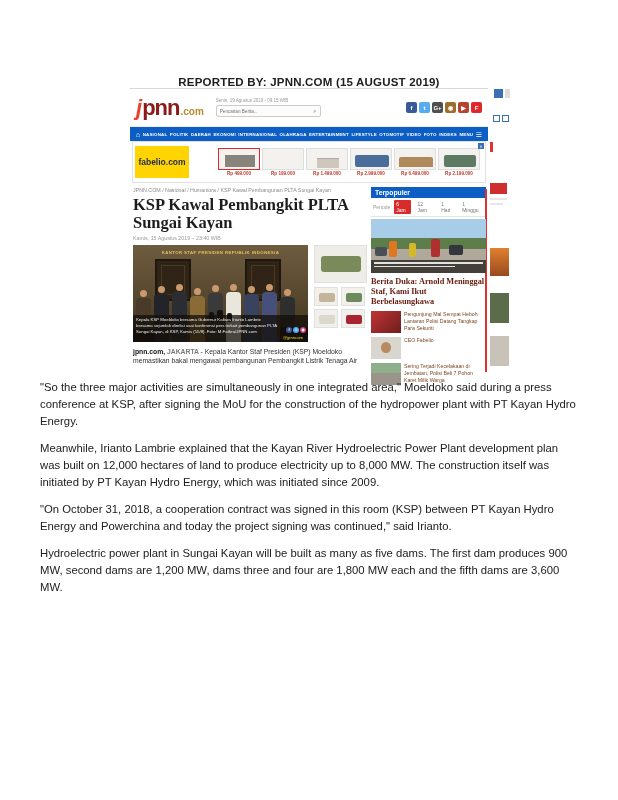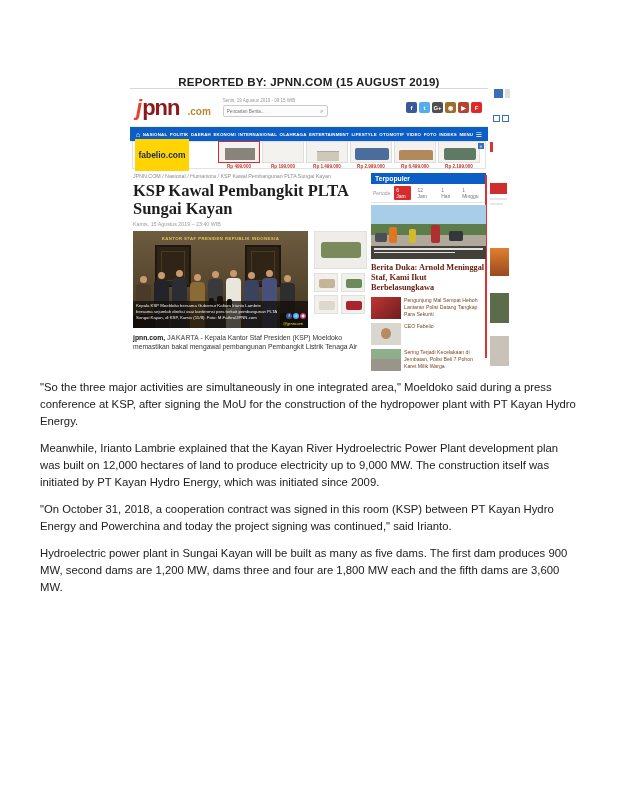--- a/index.html
+++ b/index.html
@@ -12,42 +12,42 @@
 
   
   .shot { position:absolute; left:130px; top:88px; width:382px; height:285px; display:flex; }
   .web  { width:358px; height:285px; background:#fff; border-top:1px solid #d8d8d8; font-family:"Liberation Sans",sans-serif; }
 
   
   .site-header { height:38px; display:flex; align-items:center; padding:0 6px; border-bottom:1px solid #eee; }
   .logo { display:flex; align-items:baseline; line-height:1; }
   .logo .lj   { color:#e8432d; font-weight:bold; font-size:22px; font-style:italic; }
   .logo .lpnn { color:#8c1a1a; font-weight:bold; font-size:22px; letter-spacing:-1px; }
-  .logo .lcom { color:#b98a2c; font-weight:bold; font-size:10px; margin-left:8px; }
+  .logo .lcom { color:#b98a2c; font-weight:bold; font-size:10px; margin-left:1px; }
   .hmid { margin-left:12px; display:flex; flex-direction:column; }
   .hdr-date { font-size:4.5px; color:#999; margin-bottom:2px; }
   .search { width:105px; height:12px; border:1px solid #ccc; border-radius:2px; background:#fcfcfc;
             display:flex; align-items:center; }
   .search input { flex:1; border:0; outline:0; background:transparent; font-size:4.6px; color:#555; padding:0 3px;
                   font-family:"Liberation Sans",sans-serif; }
   .search .mag { font-size:7px; color:#888; padding-right:3px; }
   .socials { margin-left:auto; display:flex; gap:2px; }
   .sic { width:11px; height:11px; border-radius:2px; color:#fff; font-size:6px; font-weight:bold;
          display:flex; align-items:center; justify-content:center; }
   .ic-fb{background:#3b5998;} .ic-tw{background:#55acee;} .ic-gp{background:#4f4f4f;}
   .ic-ig{background:#9c6f2f;} .ic-yt{background:#b5442f;} .ic-fl{background:#e12828;}
 
   
   .navbar { height:14px; background:#0d5ec4; display:flex; align-items:center; padding:0 6px; gap:0;
             justify-content:space-between; }
   .navbar .nitem { color:#fff; font-size:4.4px; font-weight:bold; letter-spacing:.2px; white-space:nowrap; }
   .navbar .nhome, .navbar .nburger { color:#fff; font-size:7px; line-height:1; }
 
   
-  .adbanner { height:28px; border:1px solid #e2e2e2; margin:0 2px; display:flex; align-items:center; position:relative; background:#fff;gap:24px; }
+  .adbanner { height:42px; border:1px solid #e2e2e2; margin:0 2px; display:flex; align-items:center; position:relative; background:#fff;gap:24px; }
   .fabelio { width:70px; height:32px; background:#ffd400; margin-left:2px; display:flex; align-items:center; justify-content:center; }
   .fabelio span { color:#1d2a5e; font-weight:bold; font-size:8.5px; }
   .adprods { flex:1; display:flex; justify-content:space-around; padding:0 4px; }
   .adprod { width:44px; text-align:center; }
   .adprod .ath { width:42px; height:22px; margin:0 auto; border:1px solid #ddd; background:#f4f2ee; position:relative; overflow:hidden; }
   .adprod.sel .ath { border:1px solid #d82c2c; }
   .adprod .aprice { font-size:4.6px; color:#c0392b; font-weight:bold; margin-top:1px; }
   .th-chairs::after  { content:""; position:absolute; left:6px; top:6px; width:30px; height:12px; background:#5a554c; opacity:.7; }
   .th-pattern { background:repeating-linear-gradient(45deg,#9a9a9a 0 2px,#d8d8d8 2px 4px); }
   .th-desk::after    { content:""; position:absolute; left:10px; top:9px; width:22px; height:9px; background:#cfc8ba; border-top:1px solid #aaa; }
@@ -367,17 +367,17 @@
       <i class="sv7"></i>
       <i class="sv8"></i>
       <i class="sv9"></i>
       <i class="sv10"></i>
       <i class="sv11"></i>
     </div>
   </div>
 
   <div class="paras">
     <p>"So the three major activities are simultaneously in one integrated area," Moeldoko said during a press conference at KSP, after signing the MoU for the construction of the hydropower plant with PT Kayan Hydro Energy.</p>
-    <p>Meanwhile, Irianto Lambrie explained that the Kayan River Hydroelectric Power Plant development plan was built on 12,000 hectares of land to produce electricity up to 9,000 MW. The construction itself was initiated by PT Kayan Hydro Energy, which was initiated since 2009.</p>
+    <p>Meanwhile, Irianto Lambrie explained that the Kayan River Hydroelectric Power Plant development plan was built on 12,000 hectares of land to produce electricity up to 8,000 MW. The construction itself was initiated by PT Kayan Hydro Energy, which was initiated since 2009.</p>
     <p>"On October 31, 2018, a cooperation contract was signed in this room (KSP) between PT Kayan Hydro Energy and Powerchina and today the project signing was continued," said Irianto.</p>
     <p>Hydroelectric power plant in Sungai Kayan will be built as many as five dams. The first dam produces 900 MW, second dams are 1,200 MW, dams three and four are 1,800 MW each and the fifth dams are 3,600 MW.</p>
   </div>
 </div>
 
 </body></html>

